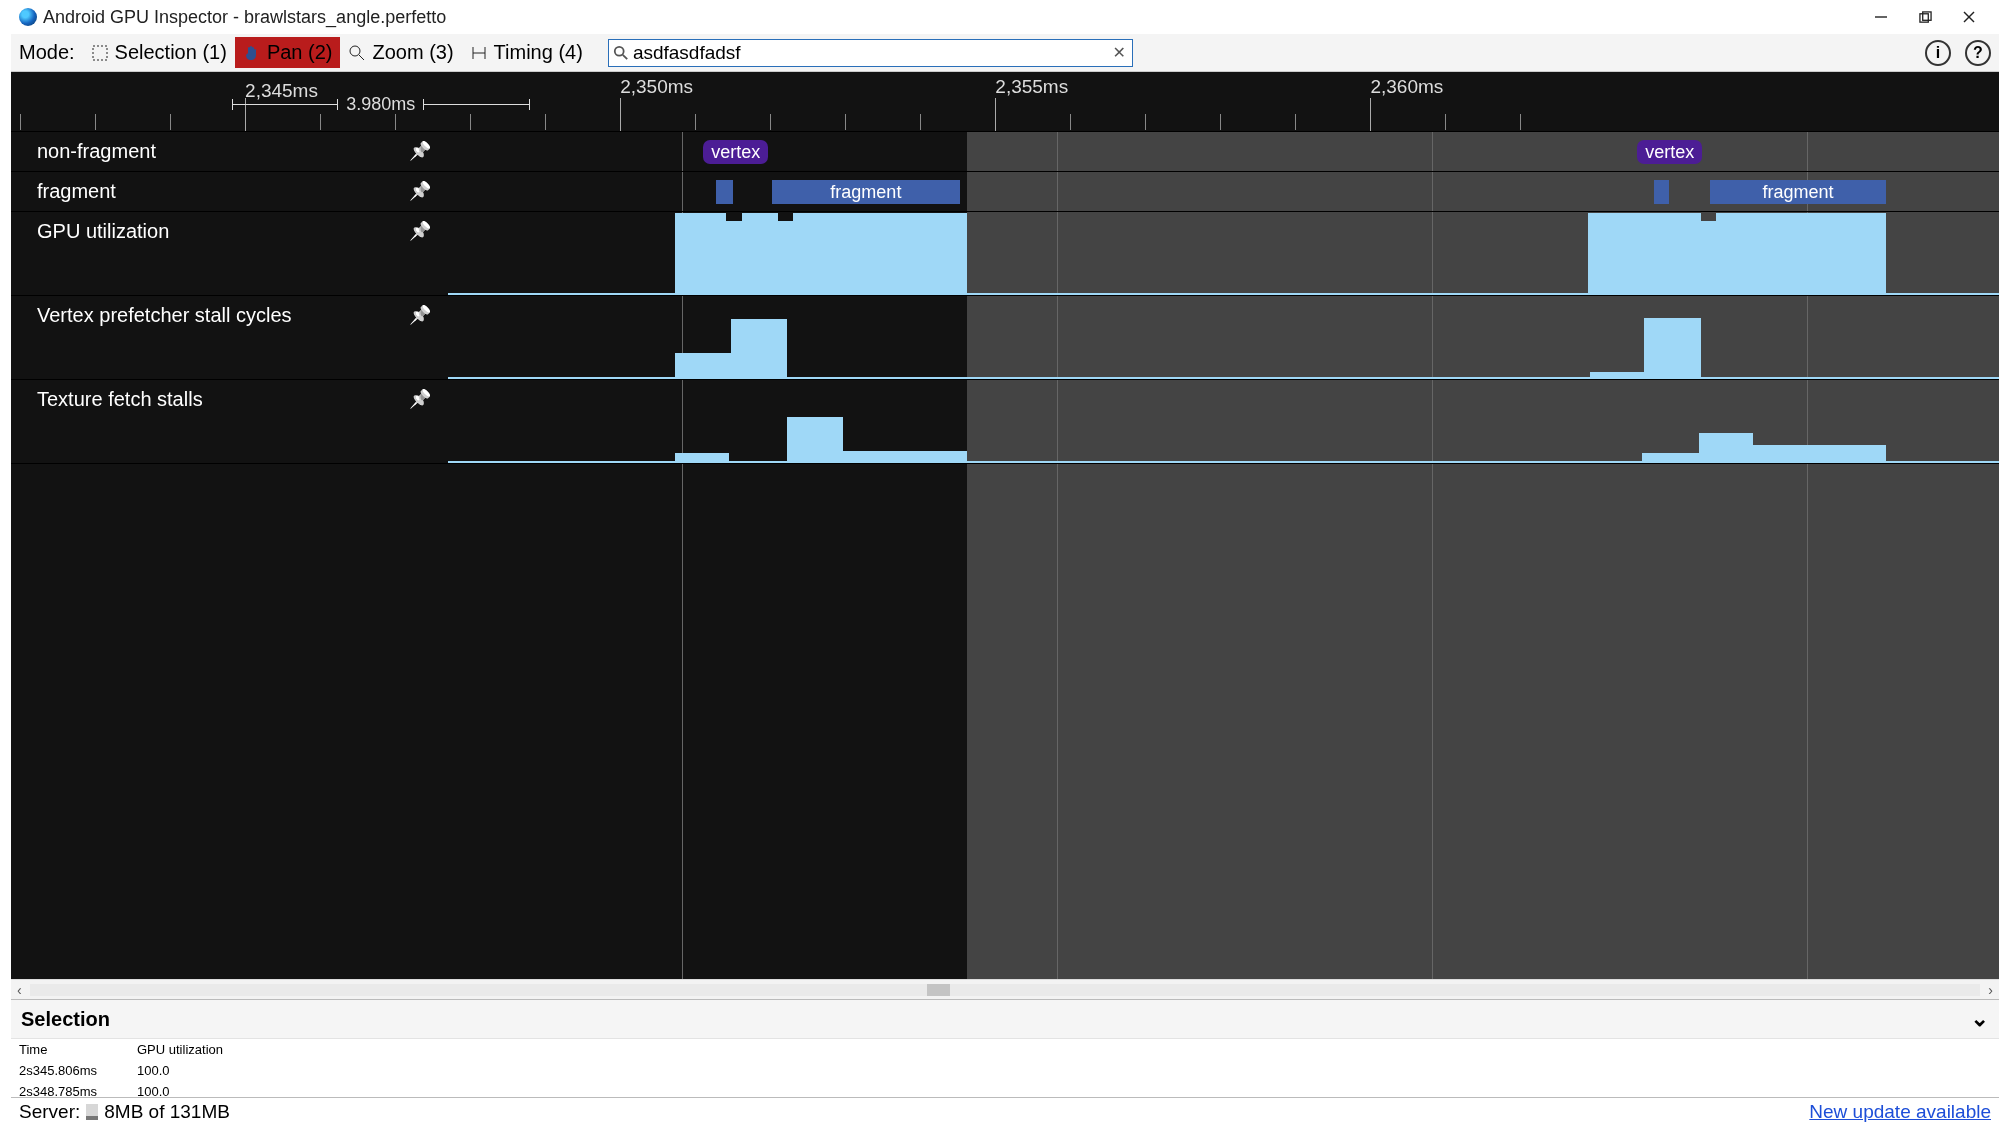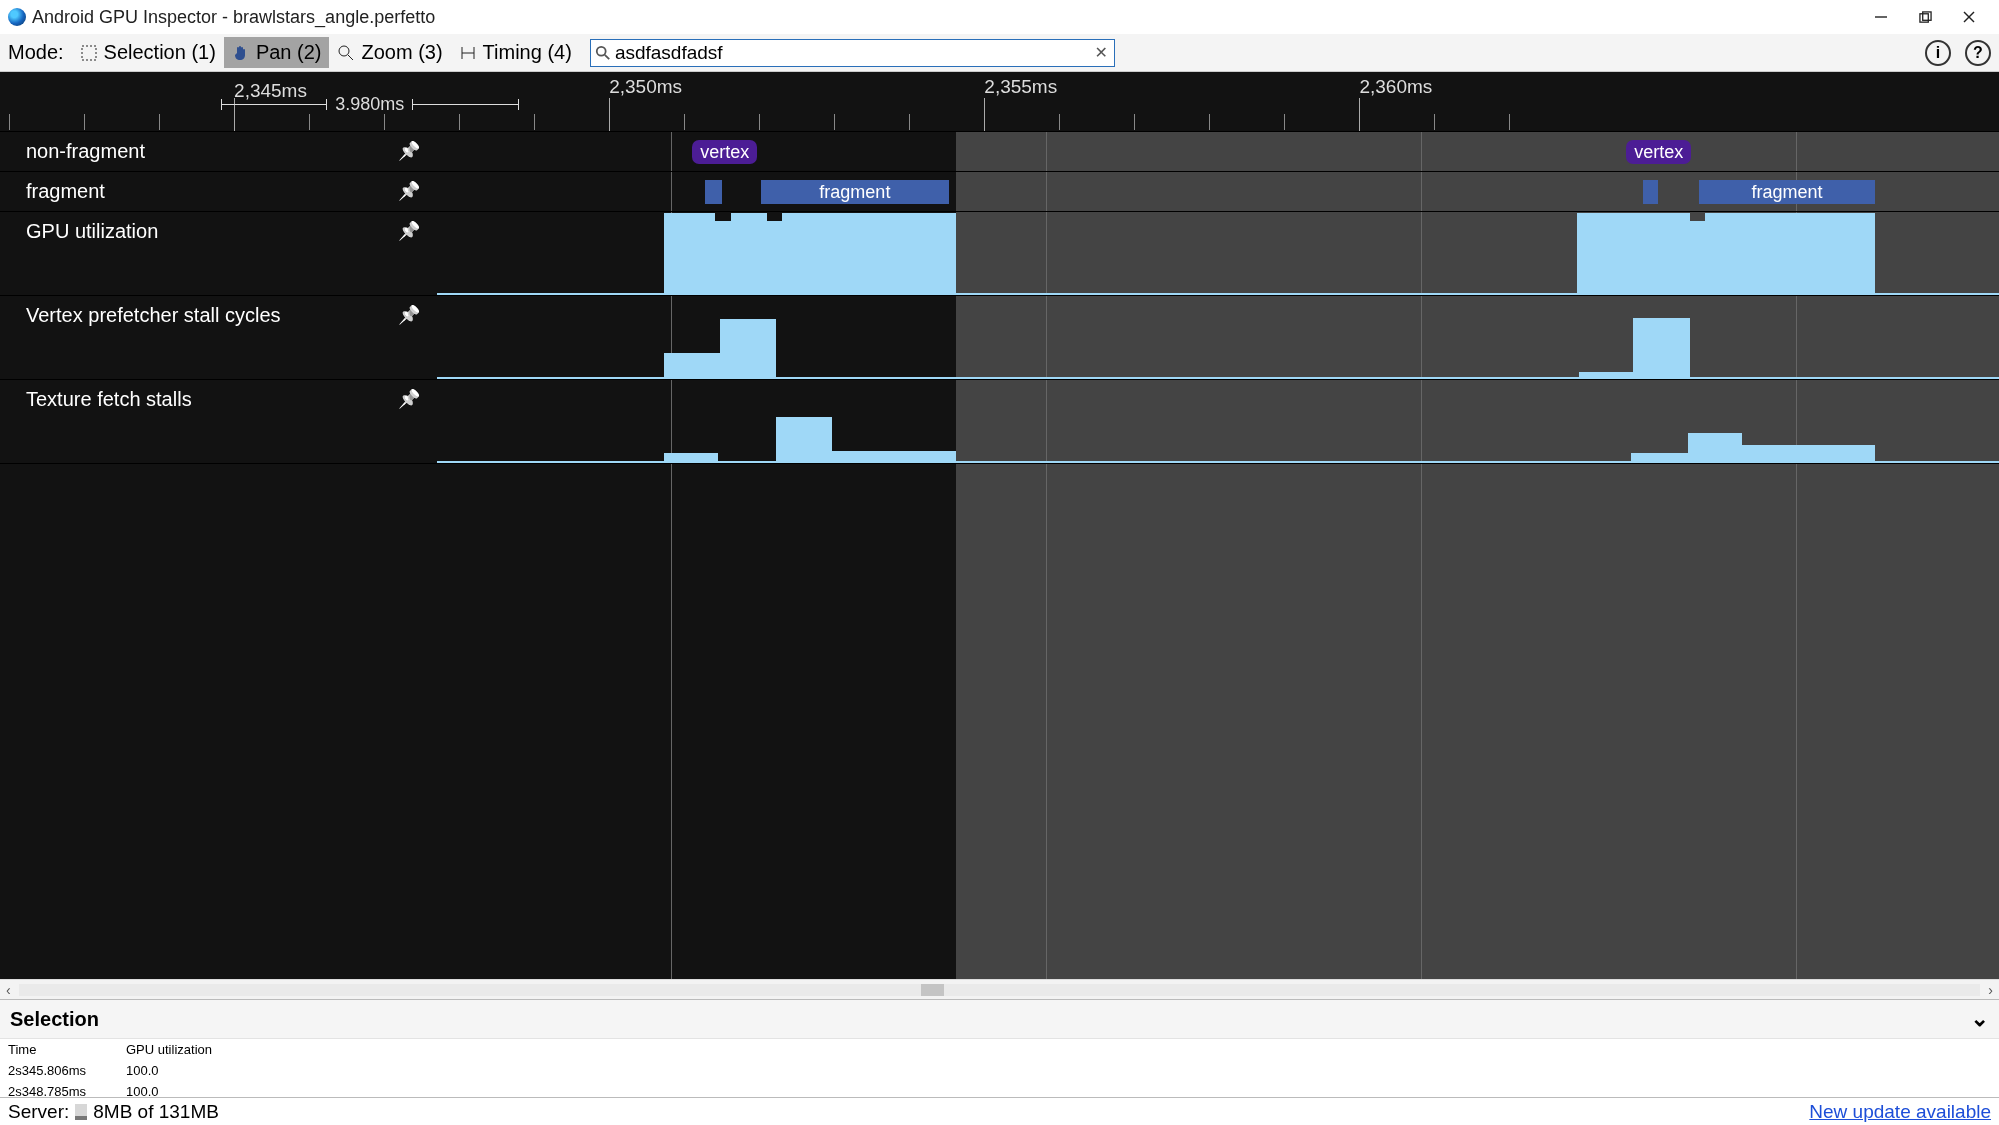--- a/index.html
+++ b/index.html
@@ -1,37 +1,37 @@
 <!DOCTYPE html>
 <html><head>
 <meta charset="utf-8">
 <style>
   * { margin: 0; padding: 0; box-sizing: border-box; font-family: "Segoe UI", Arial, sans-serif; }
   html, body { width: 1999px; height: 1125px; background: #fff; overflow: hidden; }
-  .root { display: flex; flex-direction: column; width: 100%; height: 100%; }
+  .root { display: flex; flex-direction: column; width: 100%; height: 100%; padding-left: 11px; }
 
   
   .titlebar { display: flex; align-items: center; height: 34px; padding: 0 8px; font-size: 18px; color: #222; }
   .titlebar .icon { width: 18px; height: 18px; margin-right: 6px; border-radius: 50%;
     background: radial-gradient(circle at 35% 35%, #4fc9ff 20%, #1565c0 55%, #0a2f55 100%); }
   .titlebar .gap { flex: 1; }
   .winbtn { width: 44px; height: 30px; display: flex; align-items: center; justify-content: center; font-size: 16px; }
   .winbtn svg { width: 14px; height: 14px; stroke: #222; fill: none; stroke-width: 1.4; }
   .winbtn.max svg { width: 13px; height: 13px; }
 
   
   .menubar { display: flex; gap: 18px; padding: 6px 8px 8px 8px; font-size: 20px; border-bottom: 1px solid #ccc; }
 
   
   .toolbar { display: flex; align-items: center; height: 38px; padding: 0 8px; border-bottom: 1px solid #ccc; background: #f4f4f4; }
   .toolbar .modelabel { font-size: 20px; margin-right: 8px; }
   .modebtn { display: flex; align-items: center; gap: 6px; padding: 4px 8px; font-size: 20px; cursor: pointer; }
-  .modebtn.active { background: #a3a3a3; }
+  .modebtn.active { background: #b91c1c; }
   .modebtn svg { width: 18px; height: 18px; fill: #222; stroke: #222; }
-  .search { display: flex; align-items: center; border: 1px solid #2a6fb9; background: #fff; margin-left: 10px; width: 525px; height: 28px; }
+  .search { display: flex; align-items: center; border: 1px solid #2a6fb9; background: #fff; margin-left: 17px; width: 525px; height: 28px; }
   .search svg { width: 16px; height: 16px; margin: 0 4px; stroke: #555; fill: none; stroke-width: 2; }
   .search input { border: none; outline: none; font-size: 19px; flex: 1; }
   .search .clear { font-size: 16px; color: #555; padding: 0 6px; cursor: pointer; }
   .toolbar .gap { flex: 1; }
   .circbtn { width: 26px; height: 26px; border-radius: 50%; border: 2px solid #333; display: flex; align-items: center; justify-content: center; font-size: 16px; margin-left: 14px; font-family: Georgia, serif; font-weight: bold; }
 
   
   .timeline { flex: 1; display: flex; flex-direction: column; background: #fff; position: relative; }
   .header-row { display: flex; height: 60px; background: #121212; color: #fff; border-bottom: 1px solid #000; }
   .left-col { width: 437px; flex-shrink: 0; background: #121212; position: relative; }

